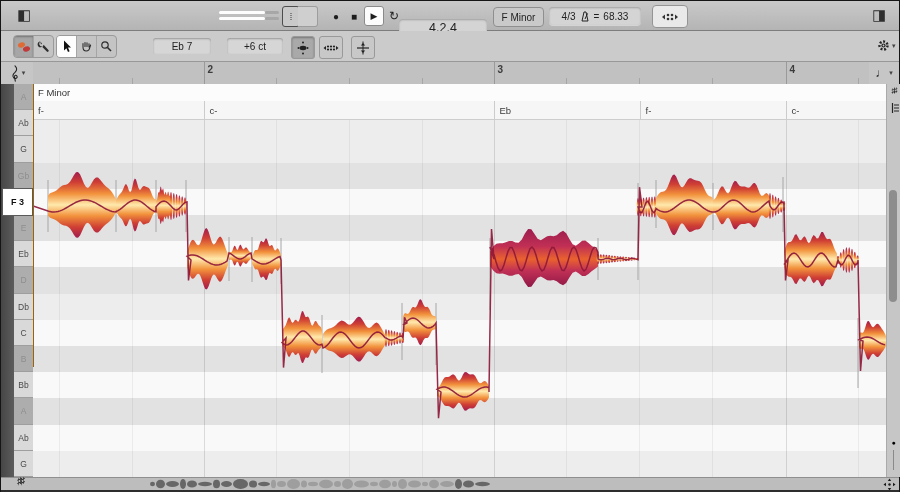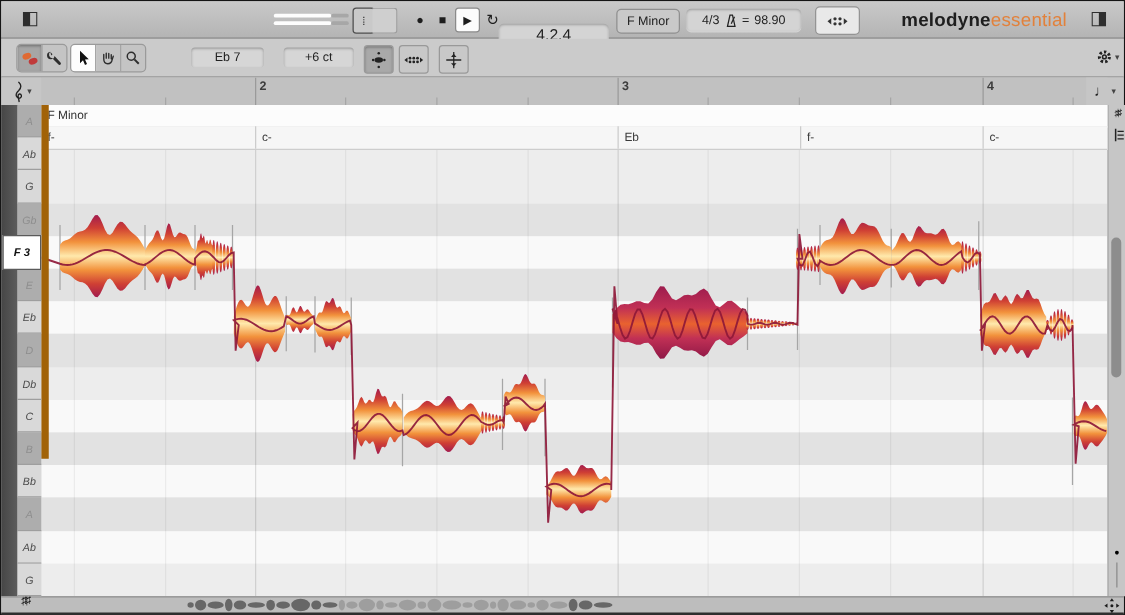--- a/index.html
+++ b/index.html
@@ -51,21 +51,21 @@
   .ddarrow{font-size:7px;color:#444;}
   #keyrow{left:33px;top:84px;width:853px;height:17px;background:#fcfcfc;border-bottom:1px solid #d7d7d7;
     display:flex;align-items:center;font-size:9.5px;color:#333;z-index:6;}
   #keyrow span{margin-left:5px;}
   #chordrow{left:33px;top:101px;width:853px;height:18px;background:#f6f6f6;border-bottom:1px solid #cdcdcd;z-index:6;}
   .chordcell{position:absolute;top:0;height:18px;border-left:1px solid #ccc;font-size:9.5px;color:#3a3a3a;
     display:flex;align-items:center;}
   .chordcell span{margin-left:5px;}
   
   #leftstrip{left:1px;top:84px;width:13px;height:393px;background:linear-gradient(90deg,#464646,#5c5c5c);}
-  #keycol{left:14px;top:84px;width:19px;height:283px;border-right:6px solid #a16207;z-index:7;font-style:italic;}
+  #keycol{left:14px;top:84px;width:19px;height:283px;border-right:1px solid #a16207;z-index:7;}
   .keycell{position:absolute;left:0;width:19px;border-bottom:1px solid #9e9e9e;
     display:flex;align-items:center;justify-content:center;font-size:8.5px;}
   #refkey{position:absolute;z-index:8;background:#ffffff;border:1px solid #5a5a5a;
     display:flex;align-items:center;justify-content:center;font-size:9px;font-weight:bold;color:#111;}
   #grid{left:33px;top:84px;width:853px;height:393px;overflow:hidden;background:#ececec;}
   .stripe{position:absolute;left:0;width:853px;}
   .vline{position:absolute;top:0;width:1px;height:393px;}
   #blobsvg{position:absolute;left:0;top:0;z-index:5;}
   
   #rightcol{left:886px;top:84px;width:13px;height:393px;background:#c6c6c6;border-left:1px solid #aaa;}
@@ -102,37 +102,34 @@
     <div class="field abs" style="left:398px;top:18px;width:88px;height:18px;font-size:12.5px;">4.2.4</div>
     <div id="keyBtn" class="abs" style="left:492px;top:6px;width:49px;height:18px;">F Minor</div>
 
     <div id="tempoField" class="field abs" style="left:548px;top:6px;width:92px;height:18px;">
       <span>4/3</span>
       <svg width="10" height="11" viewBox="0 0 10 11">
         <path d="M2 10 L4 1 L6 1 L8 10 Z" fill="none" stroke="#222" stroke-width="1"></path>
         <line x1="5" y1="8" x2="7.6" y2="2.4" stroke="#222" stroke-width="1"></line>
       </svg>
       <span>=</span>
-      <span>98.90</span>
+      <span>68.33</span>
     </div>
 
     <div id="assignBtn" class="abs" style="left:651px;top:4px;width:34px;height:21px;">
       <svg width="20" height="12" viewBox="0 0 20 12">
         <path d="M2 6 L5 3.5 V8.5 Z" fill="#333"></path>
           <path d="M18 6 L15 3.5 V8.5 Z" fill="#333"></path>
         <circle cx="8" cy="4" r="1.3" fill="#333"></circle>
           <circle cx="12" cy="4" r="1.3" fill="#333"></circle>
         <circle cx="8" cy="8" r="1.3" fill="#333"></circle>
           <circle cx="12" cy="8" r="1.3" fill="#333"></circle>
       </svg>
     </div>
 
-    <div id="logo" class="abs" style="left:720px;top:7px;">
-      <b>melodyne</b><span>essential</span>
-    </div>
 
     <div class="abs sqicon" style="left:871px;top:6px;">◨</div>
   </div>
 
   <div id="toolbar2" class="abs">
     <div class="tgroup abs" style="left:12px;top:4px;">
       <div class="tool pressed">
         <svg width="14" height="12" viewBox="0 0 14 12">
           <ellipse cx="4.5" cy="4" rx="3.6" ry="2.5" fill="#e06a33" transform="rotate(-18 4.5 4)"></ellipse>
           <ellipse cx="9.5" cy="8" rx="3.6" ry="2.5" fill="#c03a3a" transform="rotate(-18 9.5 8)"></ellipse>

